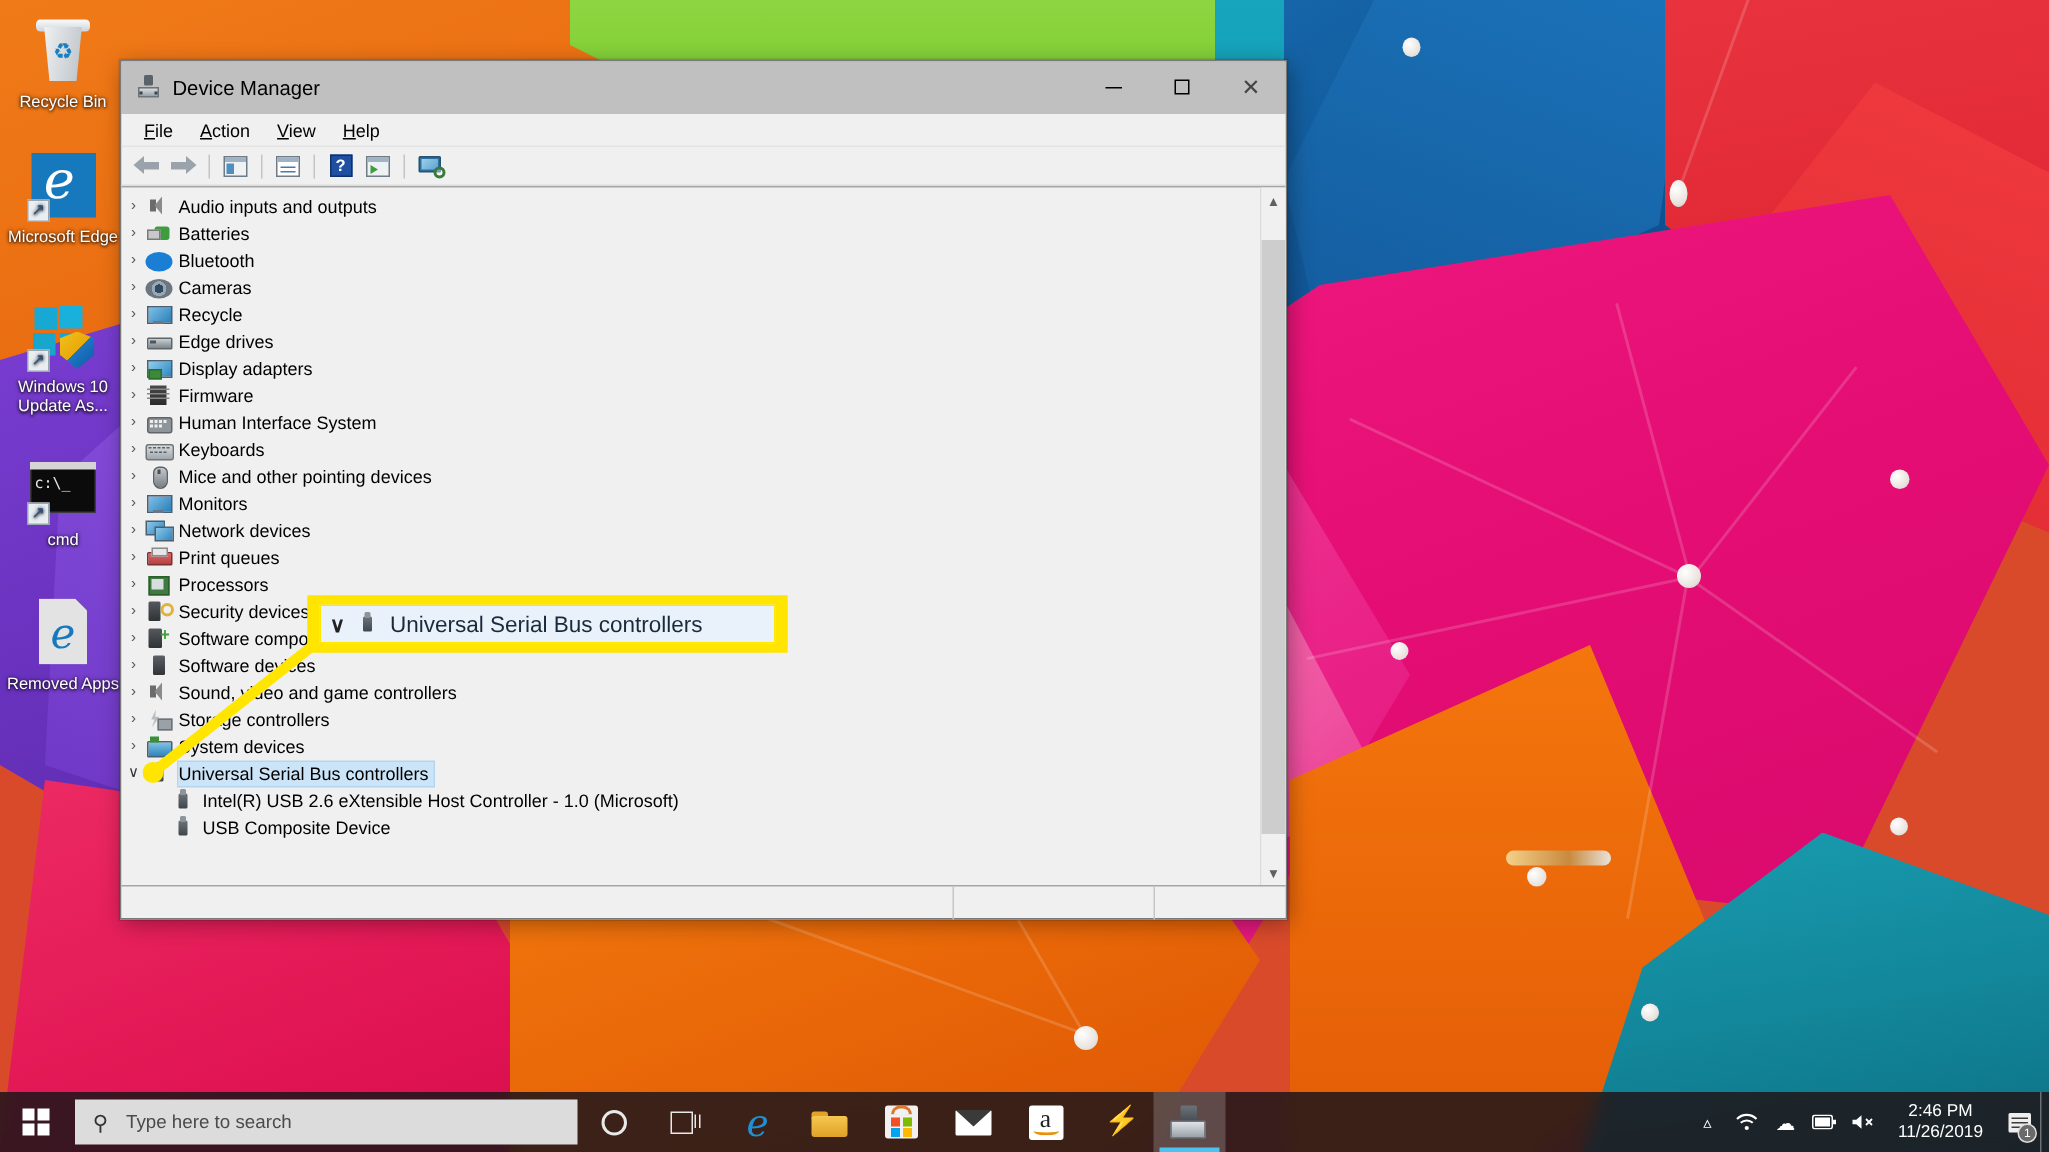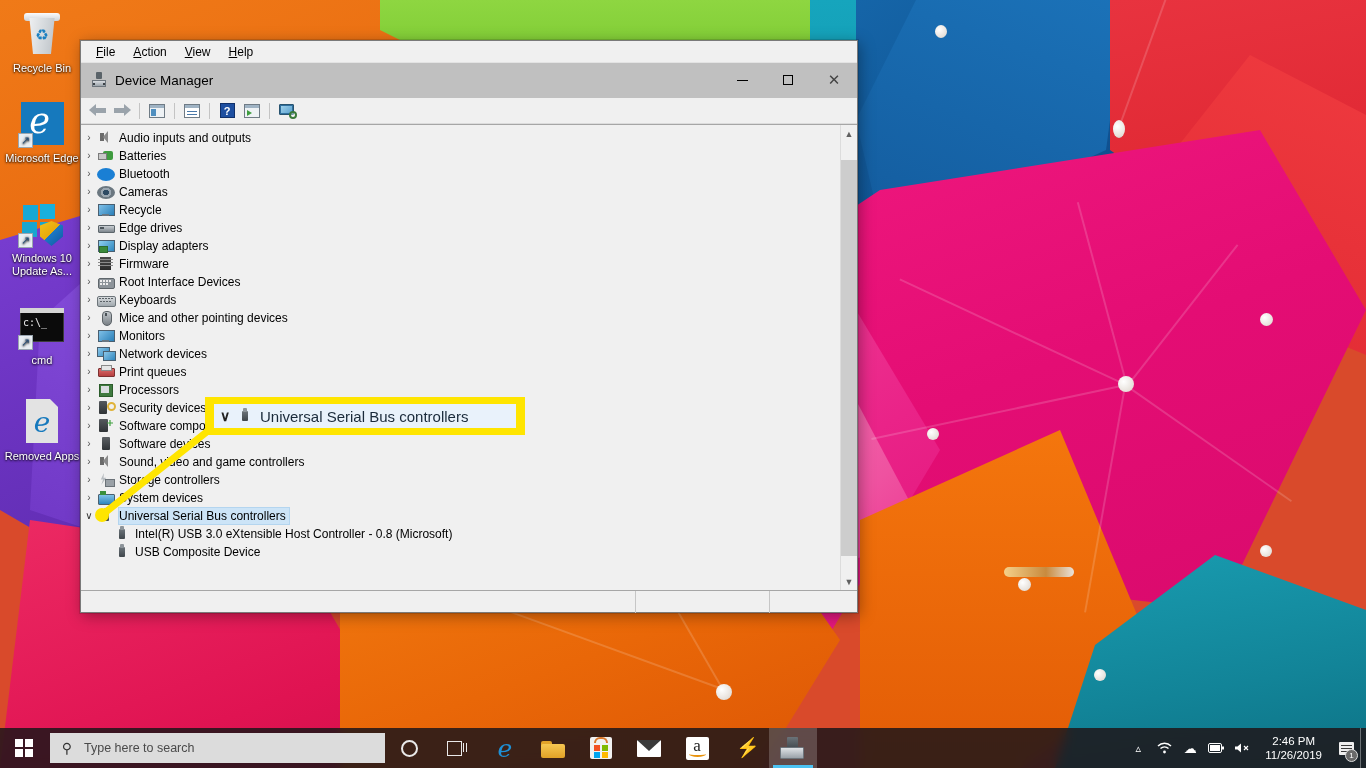--- a/index.html
+++ b/index.html
@@ -613,46 +613,46 @@
   <div class="desk-icon" style="left:4px; top:398px;">
     <div class="glyph">
       <div class="edge-doc"></div>
         <div class="edge-doc-e">e</div>
     </div>
     <span class="lbl">Removed Apps</span>
   </div>
 
   <div id="dm-window">
 
-    <div id="menubar">
-      <div class="menu-item"><u>F</u><span title="File">ile</span></div>
-      <div class="menu-item"><u>A</u>ction</div>
-      <div class="menu-item"><u>V</u>iew</div>
-      <div class="menu-item"><u>H</u>elp</div>
-    </div>
-
     <div id="titlebar">
       <div class="tb-icon">
         <div class="dmicon-chip"></div>
         <div class="dmicon-base"></div>
         <div class="dmicon-dot" style="left:2px;"></div>
         <div class="dmicon-dot" style="left:12px;"></div>
       </div>
       <div class="tb-title">Device Manager</div>
       <div class="tb-btn">
           <div class="tb-min"></div>
         </div>
       <div class="tb-btn">
           <div class="tb-max"></div>
         </div>
       <div class="tb-btn close">
           <span class="tb-close">✕</span>
         </div>
     </div>
 
+    <div id="menubar">
+      <div class="menu-item"><u>F</u><span title="File">ile</span></div>
+      <div class="menu-item"><u>A</u>ction</div>
+      <div class="menu-item"><u>V</u>iew</div>
+      <div class="menu-item"><u>H</u>elp</div>
+    </div>
+
     <div id="toolbar">
       <div class="tool">
           <div class="arrow-l"></div>
         </div>
       <div class="tool">
           <div class="arrow-r"></div>
         </div>
       <div class="tsep"></div>
       <div class="tool">
           <div class="ico-pane left"></div>
@@ -715,21 +715,21 @@
             <span class="tlabel-wrap">Display adapters</span>
           </div>
           <div class="trow">
             <span class="chev">›</span>
             <span class="ticon ic-fw"></span>
             <span class="tlabel-wrap">Firmware</span>
           </div>
           <div class="trow">
             <span class="chev">›</span>
             <span class="ticon ic-hid"></span>
-            <span class="tlabel-wrap">Root Interface Devices</span>
+            <span class="tlabel-wrap">Human Interface System</span>
           </div>
           <div class="trow">
             <span class="chev">›</span>
             <span class="ticon ic-kbd"></span>
             <span class="tlabel-wrap">Keyboards</span>
           </div>
           <div class="trow">
             <span class="chev">›</span>
             <span class="ticon ic-mouse"></span>
             <span class="tlabel-wrap">Mice and other pointing devices</span>
@@ -786,21 +786,21 @@
           </div>
           <div class="trow sel">
             <span class="chev open">∨</span>
             <span class="ticon ic-usb"></span>
             <span class="tlabel-wrap">Universal Serial Bus controllers</span>
           </div>
           <div class="trow">
             <span class="tindent"></span>
             <span class="tindent"></span>
             <span class="ticon ic-usb"></span>
-            <span class="tlabel-wrap">Intel(R) USB 3.0 eXtensible Host Controller - 0.8 (Microsoft)</span>
+            <span class="tlabel-wrap">Intel(R) USB 2.6 eXtensible Host Controller - 1.0 (Microsoft)</span>
           </div>
           <div class="trow">
             <span class="tindent"></span>
             <span class="tindent"></span>
             <span class="ticon ic-usb"></span>
             <span class="tlabel-wrap">USB Composite Device</span>
           </div>
         </div>
       <div id="vscroll">
         <div class="sb-btn">▲</div>

